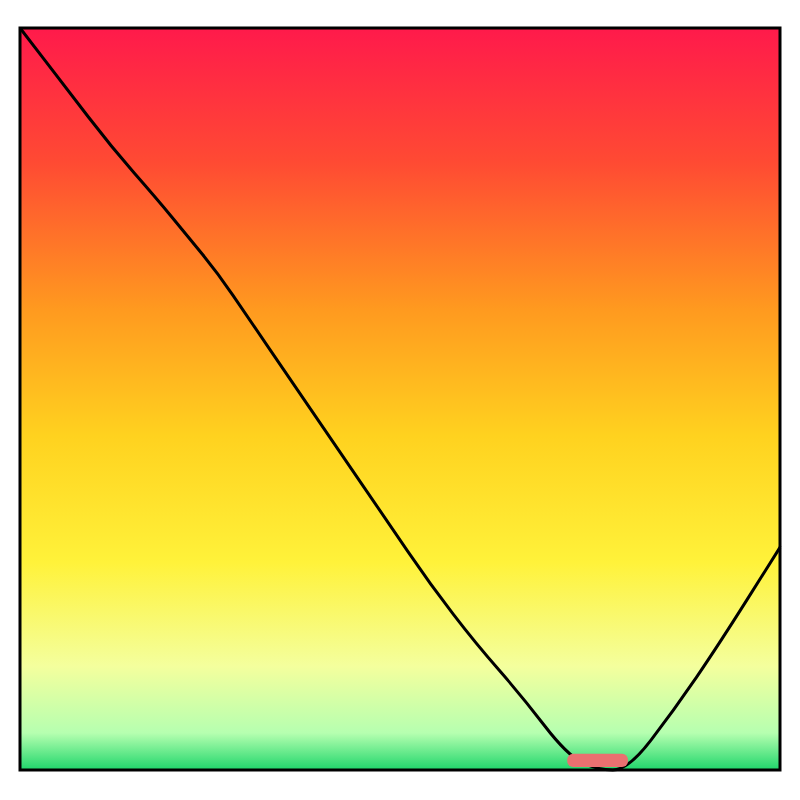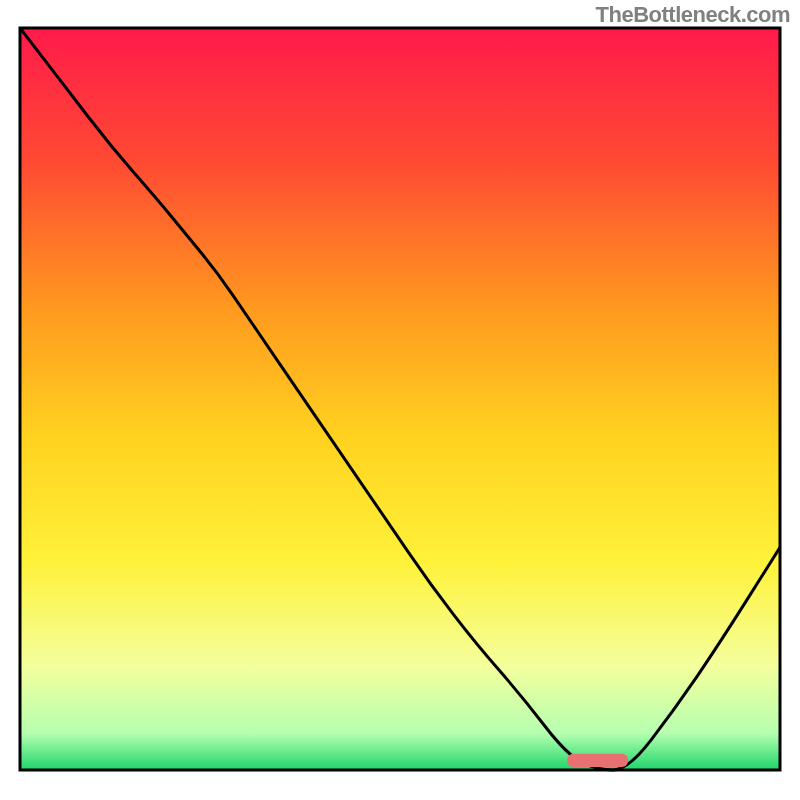--- a/index.html
+++ b/index.html
@@ -31,21 +31,20 @@
     top: 0;
     width: 800px;
     height: 800px;
     z-index: 10;
   }
 </style>
 </head>
 <body>
 <div class="container">
 
-  <div class="watermark">TheBottleneck.com</div>
 
   <svg class="plot" viewBox="0 0 800 800" preserveAspectRatio="none">
     <defs>
       <linearGradient id="bg-grad" x1="0" y1="0" x2="0" y2="1">
           <stop offset="0%" stop-color="#ff1a4b"></stop>
           <stop offset="18%" stop-color="#ff4a33"></stop>
           <stop offset="38%" stop-color="#ff9a1f"></stop>
           <stop offset="55%" stop-color="#ffd21f"></stop>
           <stop offset="72%" stop-color="#fff23a"></stop>
           <stop offset="86%" stop-color="#f4ff9d"></stop>

